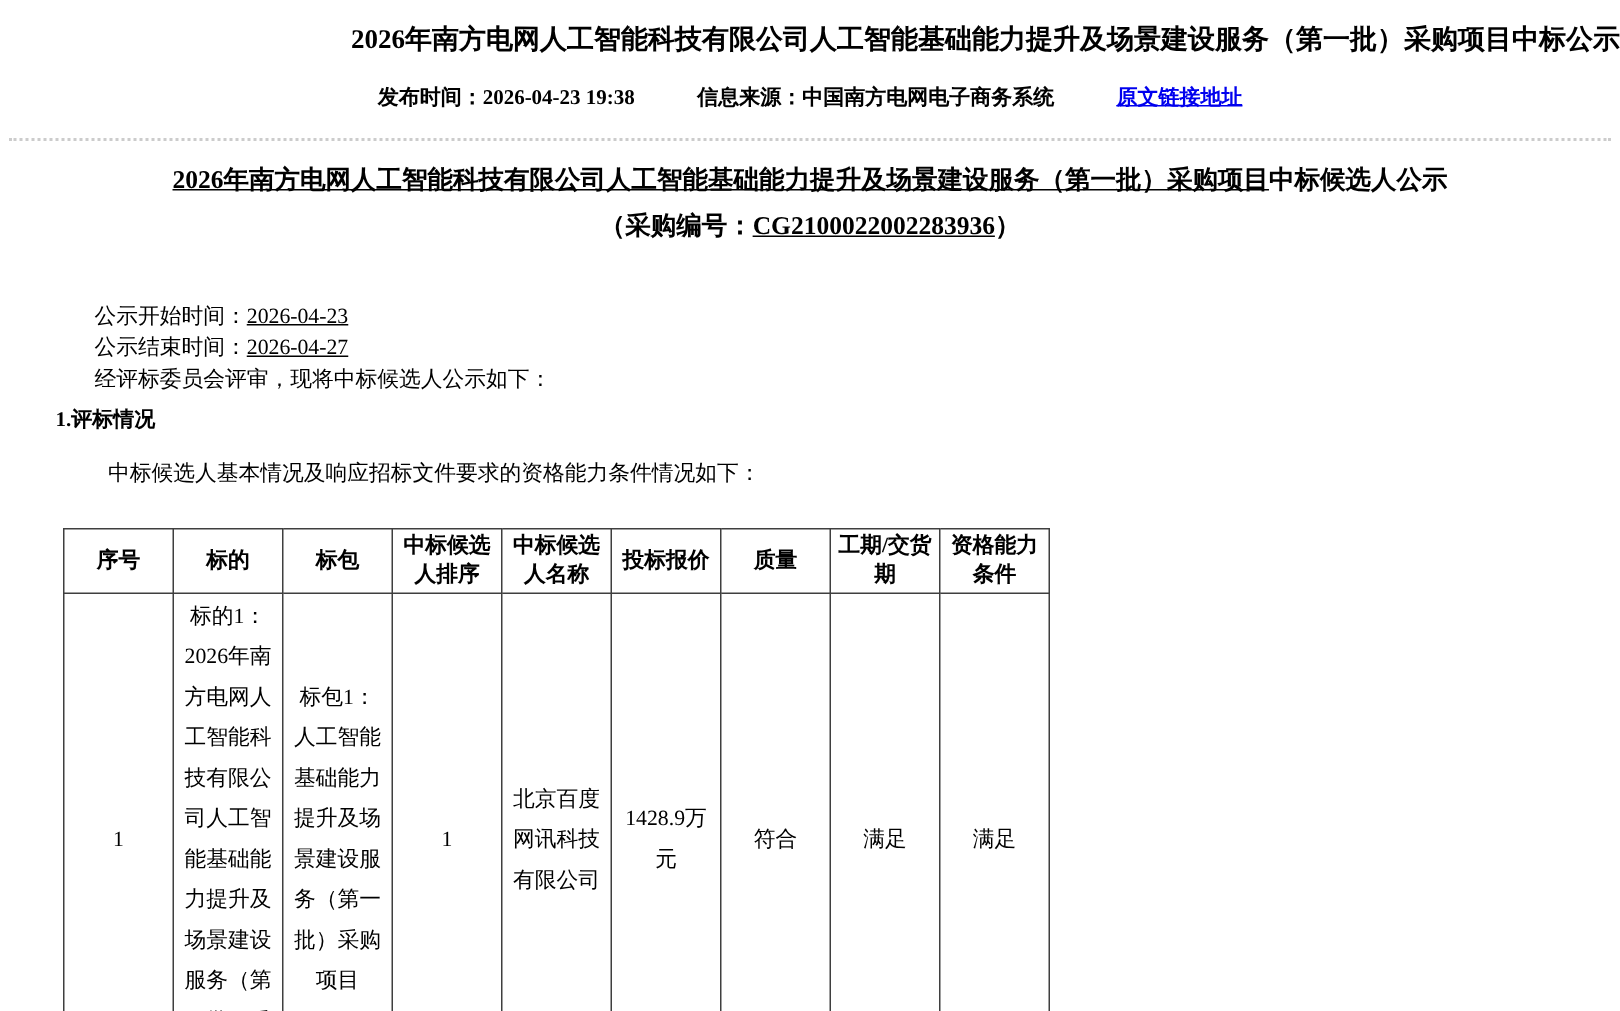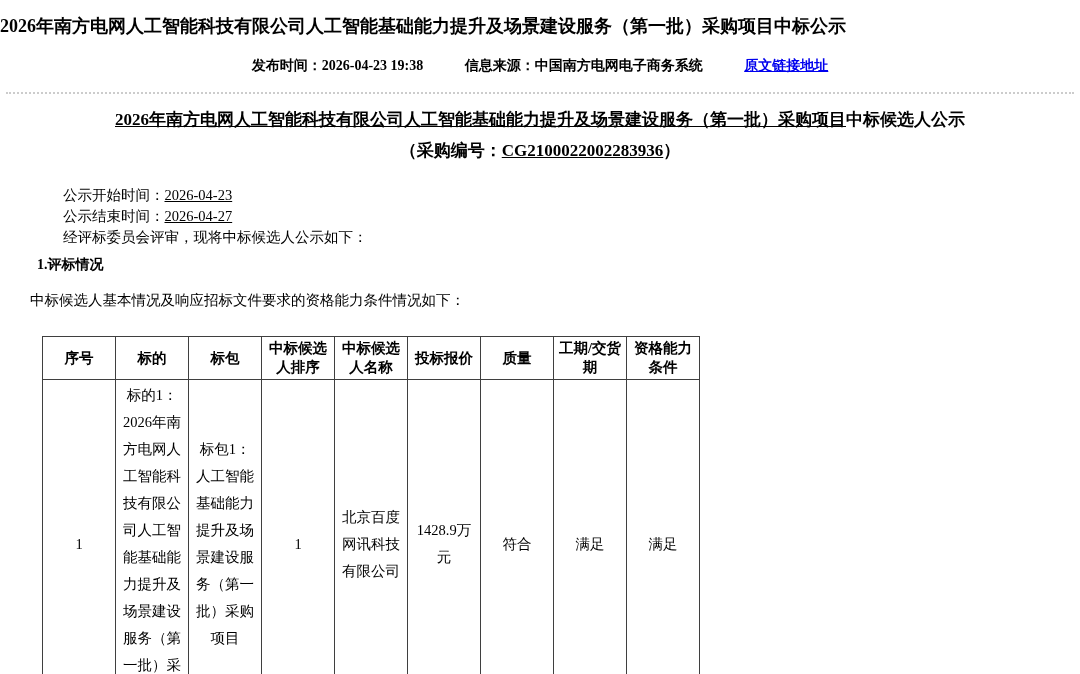--- a/index.html
+++ b/index.html
@@ -5,21 +5,21 @@
   * { box-sizing: border-box; }
   html, body { margin: 0; padding: 0; background: #ffffff; }
   body {
     width: 1080px; height: 674px; overflow: hidden;
     font-family: "Liberation Serif", "DejaVu Serif", serif;
     color: #000000;
   }
   .page { width: 1080px; height: 674px; padding-top: 13px; position: relative; }
 
   .top-title {
-    margin: 0; text-align: left;
+    margin: 0; text-align: right;
     font-size: 18px; font-weight: bold; line-height: 26px;
   }
   .meta-row {
     margin-top: 18px; text-align: center;
     font-size: 14px; font-weight: bold; line-height: 18px;
   }
   .meta-item { margin: 0 19px; }
   .origin-link {
     color: #0000EE; text-decoration: underline;
     font-weight: bold; margin: 0 19px; cursor: pointer;
@@ -30,27 +30,27 @@
     width: 980px; margin: 9px auto 0 auto; text-align: center;
     font-size: 17px; font-weight: bold; line-height: 34px;
   }
   .u { text-decoration: underline; }
 
   .proc-line {
     margin-top: 3px; text-align: center;
     font-size: 17px; font-weight: bold; line-height: 22px;
   }
 
-  .info-block { margin: 23px 0 0 63px; font-size: 14.5px; line-height: 21px; }
+  .info-block { margin: 39px 0 0 63px; font-size: 14.5px; line-height: 21px; }
 
   h2.section-heading {
     margin: 6px 0 0 37px;
     font-size: 14px; font-weight: bold; line-height: 22px;
   }
-  .lead { margin: 16px 0 0 30px; font-size: 14.5px; line-height: 17px; }
+  .lead { margin: 16px 0 0 72px; font-size: 14.5px; line-height: 17px; }
 
   table.bid-table {
     margin: 27px 0 0 42px;
     border-collapse: collapse; table-layout: fixed; width: 658px;
   }
   .bid-table th, .bid-table td {
     border: 1px solid #3f3f3f;
     text-align: center; vertical-align: middle;
     font-size: 14.5px; padding: 2px 4px;
     overflow: hidden;

